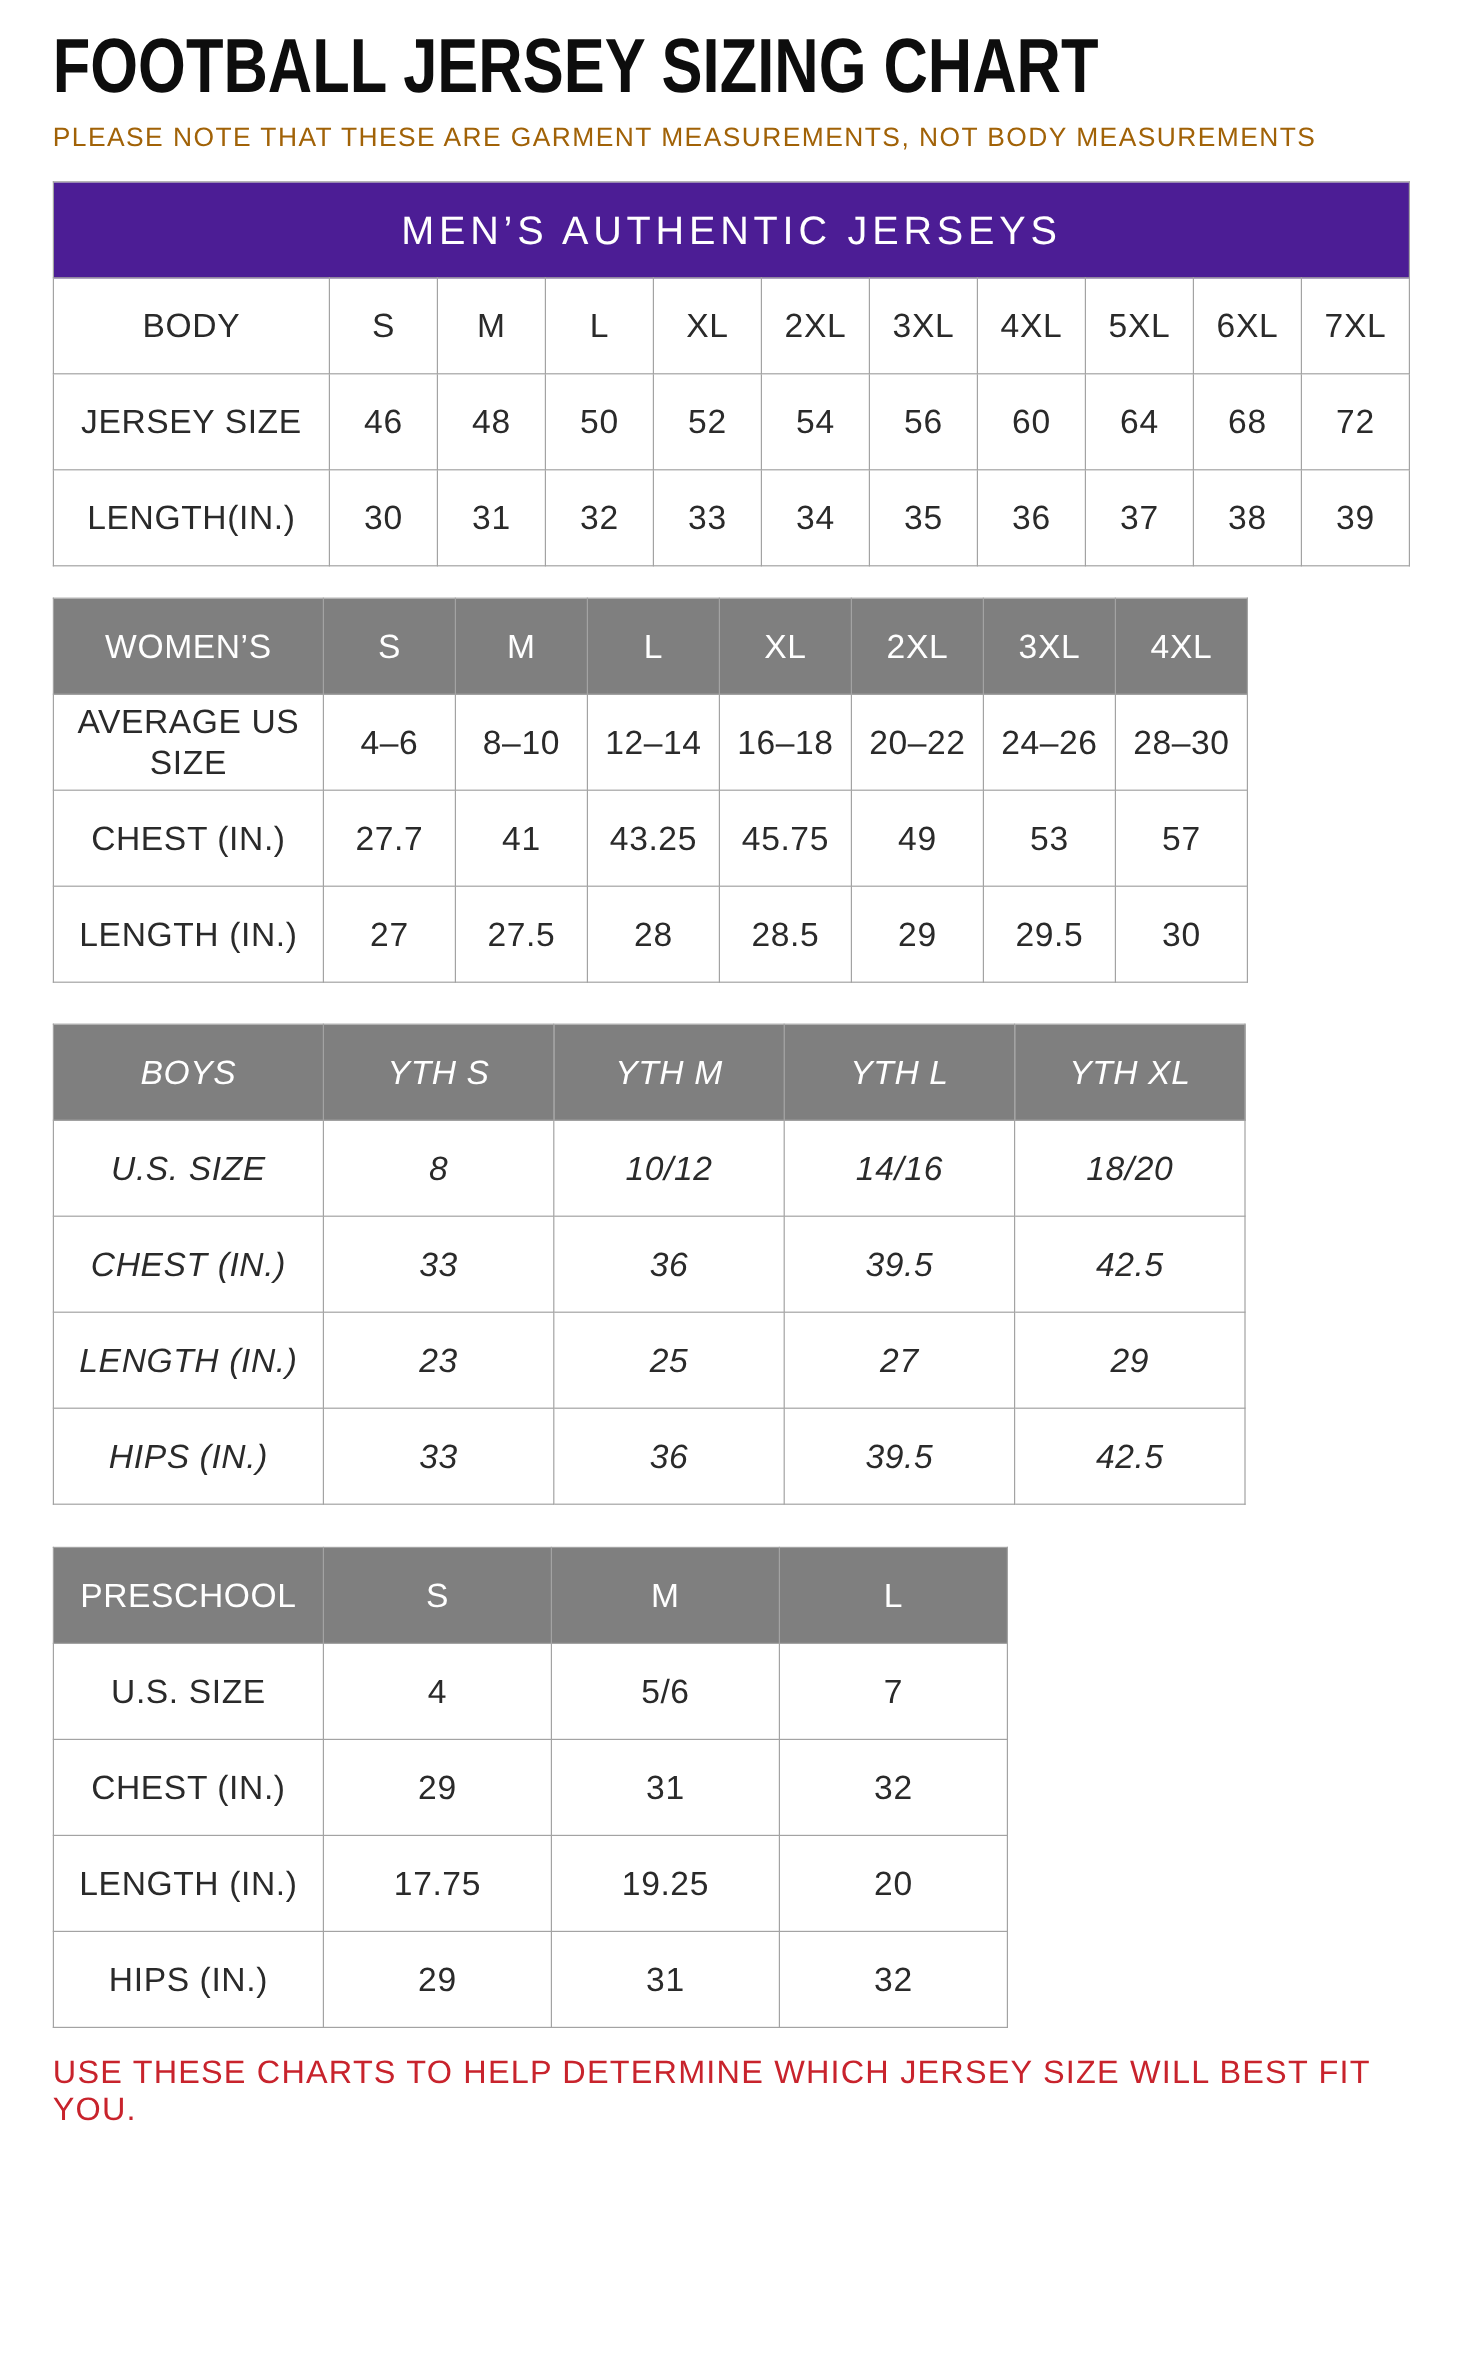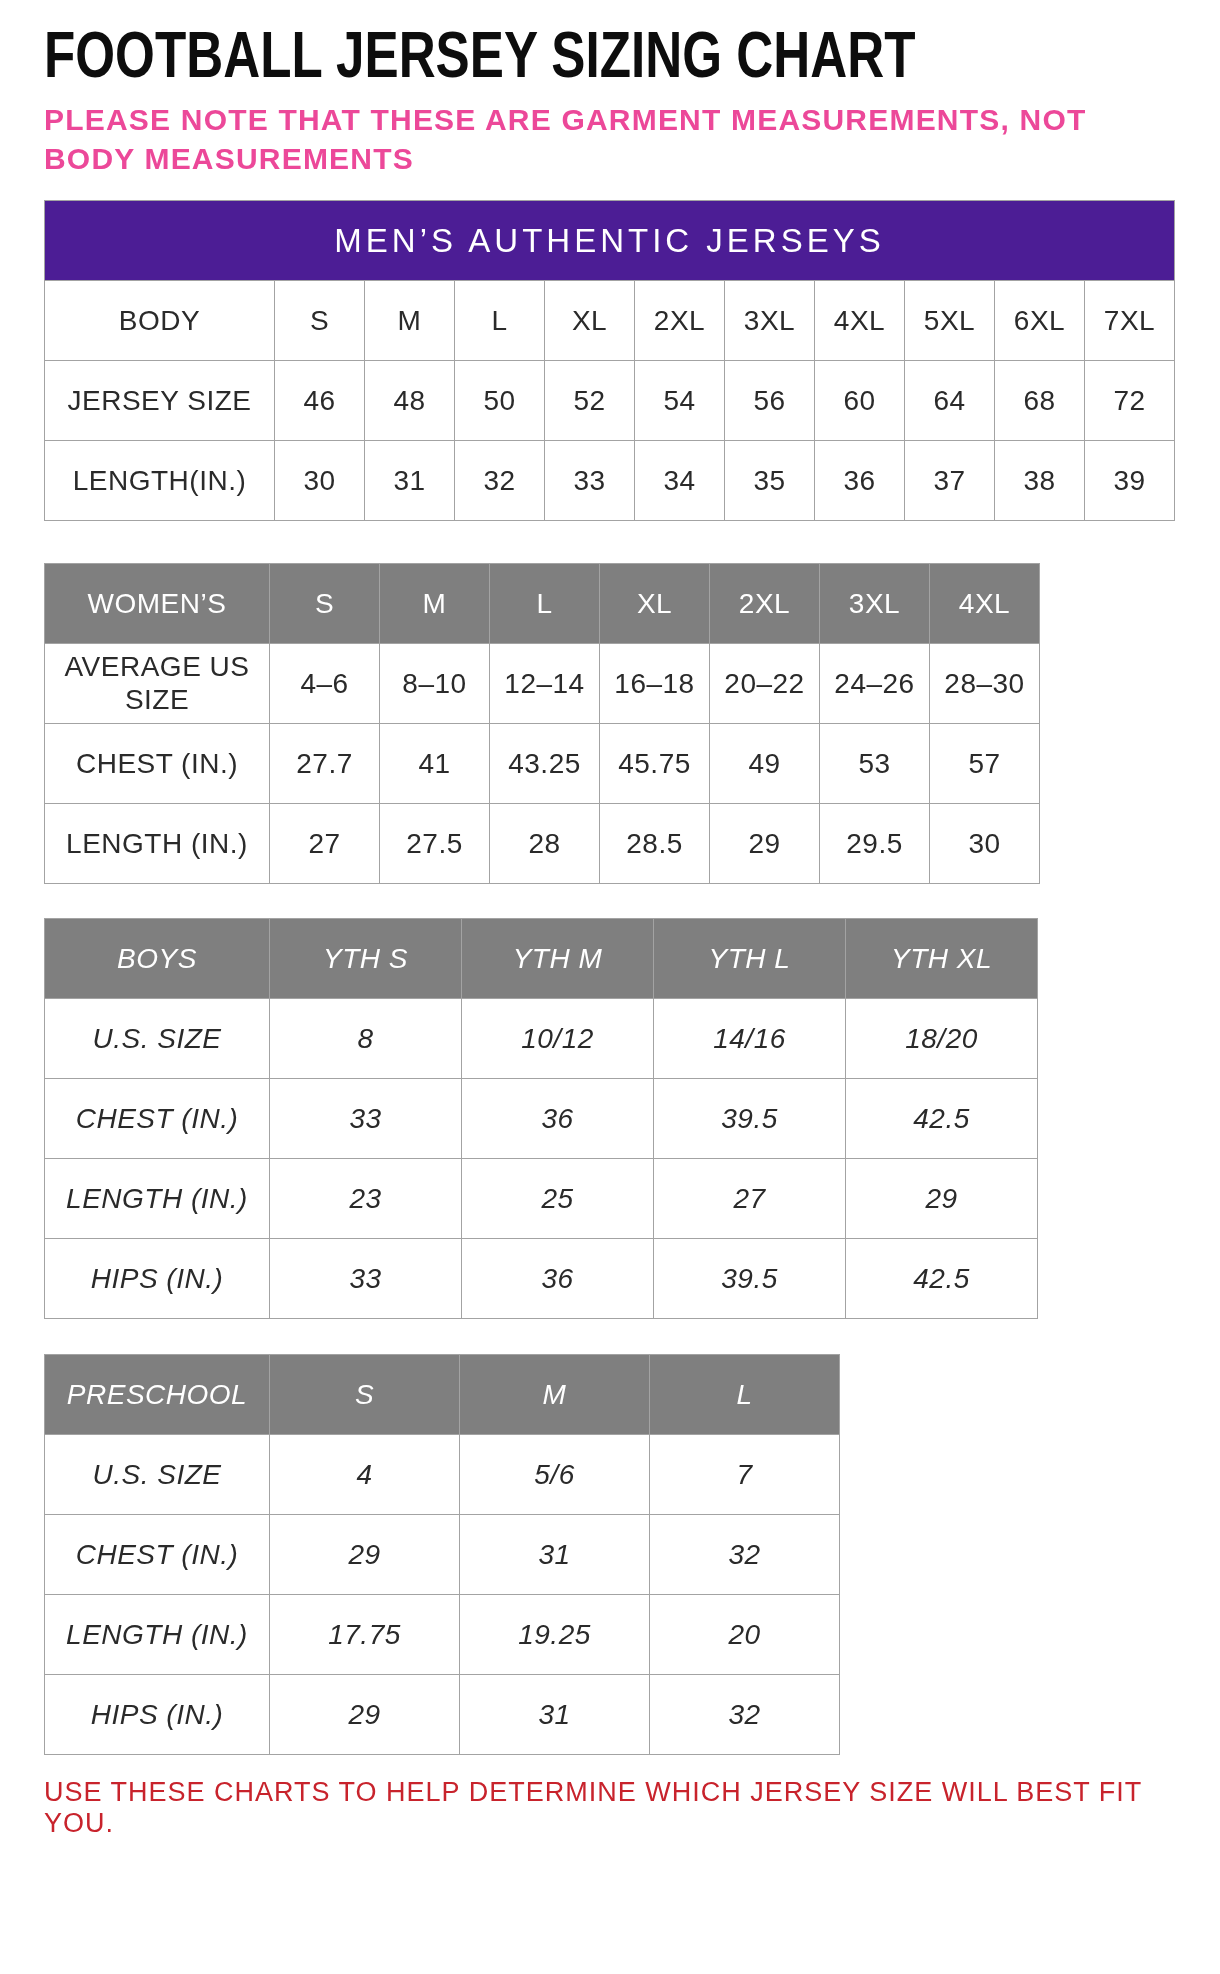--- a/index.html
+++ b/index.html
@@ -21,26 +21,26 @@
     color: #0d0d0d;
     letter-spacing: 0px;
     white-space: nowrap;
     transform: scaleX(0.80);
     transform-origin: left center;
     font-family: "Liberation Sans", sans-serif;
   }
 
   .note {
     margin: 12px 0 0 0;
-    color: #ec4899;
-    font-size: 30px;
+    color: #a16207;
+    font-size: 22px;
     line-height: 1.28;
     letter-spacing: 1.2px;
     max-width: 1095px;
-    font-weight: bold;
+    font-weight: normal;
   }
 
   table.tbl {
     border-collapse: collapse;
     table-layout: fixed;
   }
   .tbl td {
     border: 1px solid #a3a3a3;
     text-align: center;
     vertical-align: middle;
@@ -59,29 +59,29 @@
   }
   tr.hdr td {
     background: #7f7f7f;
     color: #ffffff;
   }
 
   .mens { width: 1130px; margin-top: 22px; }
   .mens .c-lbl { width: 230px; }
   .mens .c-val { width: 90px; }
 
-  .womens { width: 995px; margin-top: 42px; }
+  .womens { width: 995px; margin-top: 26px; }
   .womens .c-lbl { width: 225px; }
   .womens .c-val { width: 110px; }
 
   .boys { width: 993px; margin-top: 34px; font-style: italic; }
   .boys .c-lbl { width: 225px; }
   .boys .c-val { width: 192px; }
 
-  .preschool { width: 795px; margin-top: 35px; font-style: italic; }
+  .preschool { width: 795px; margin-top: 35px; }
   .preschool .c-lbl { width: 225px; }
   .preschool .c-val { width: 190px; }
 
   .footer {
     margin: 22px 0 0 0;
     color: #c8232c;
     font-size: 27px;
     letter-spacing: 1px;
   }
 </style>

